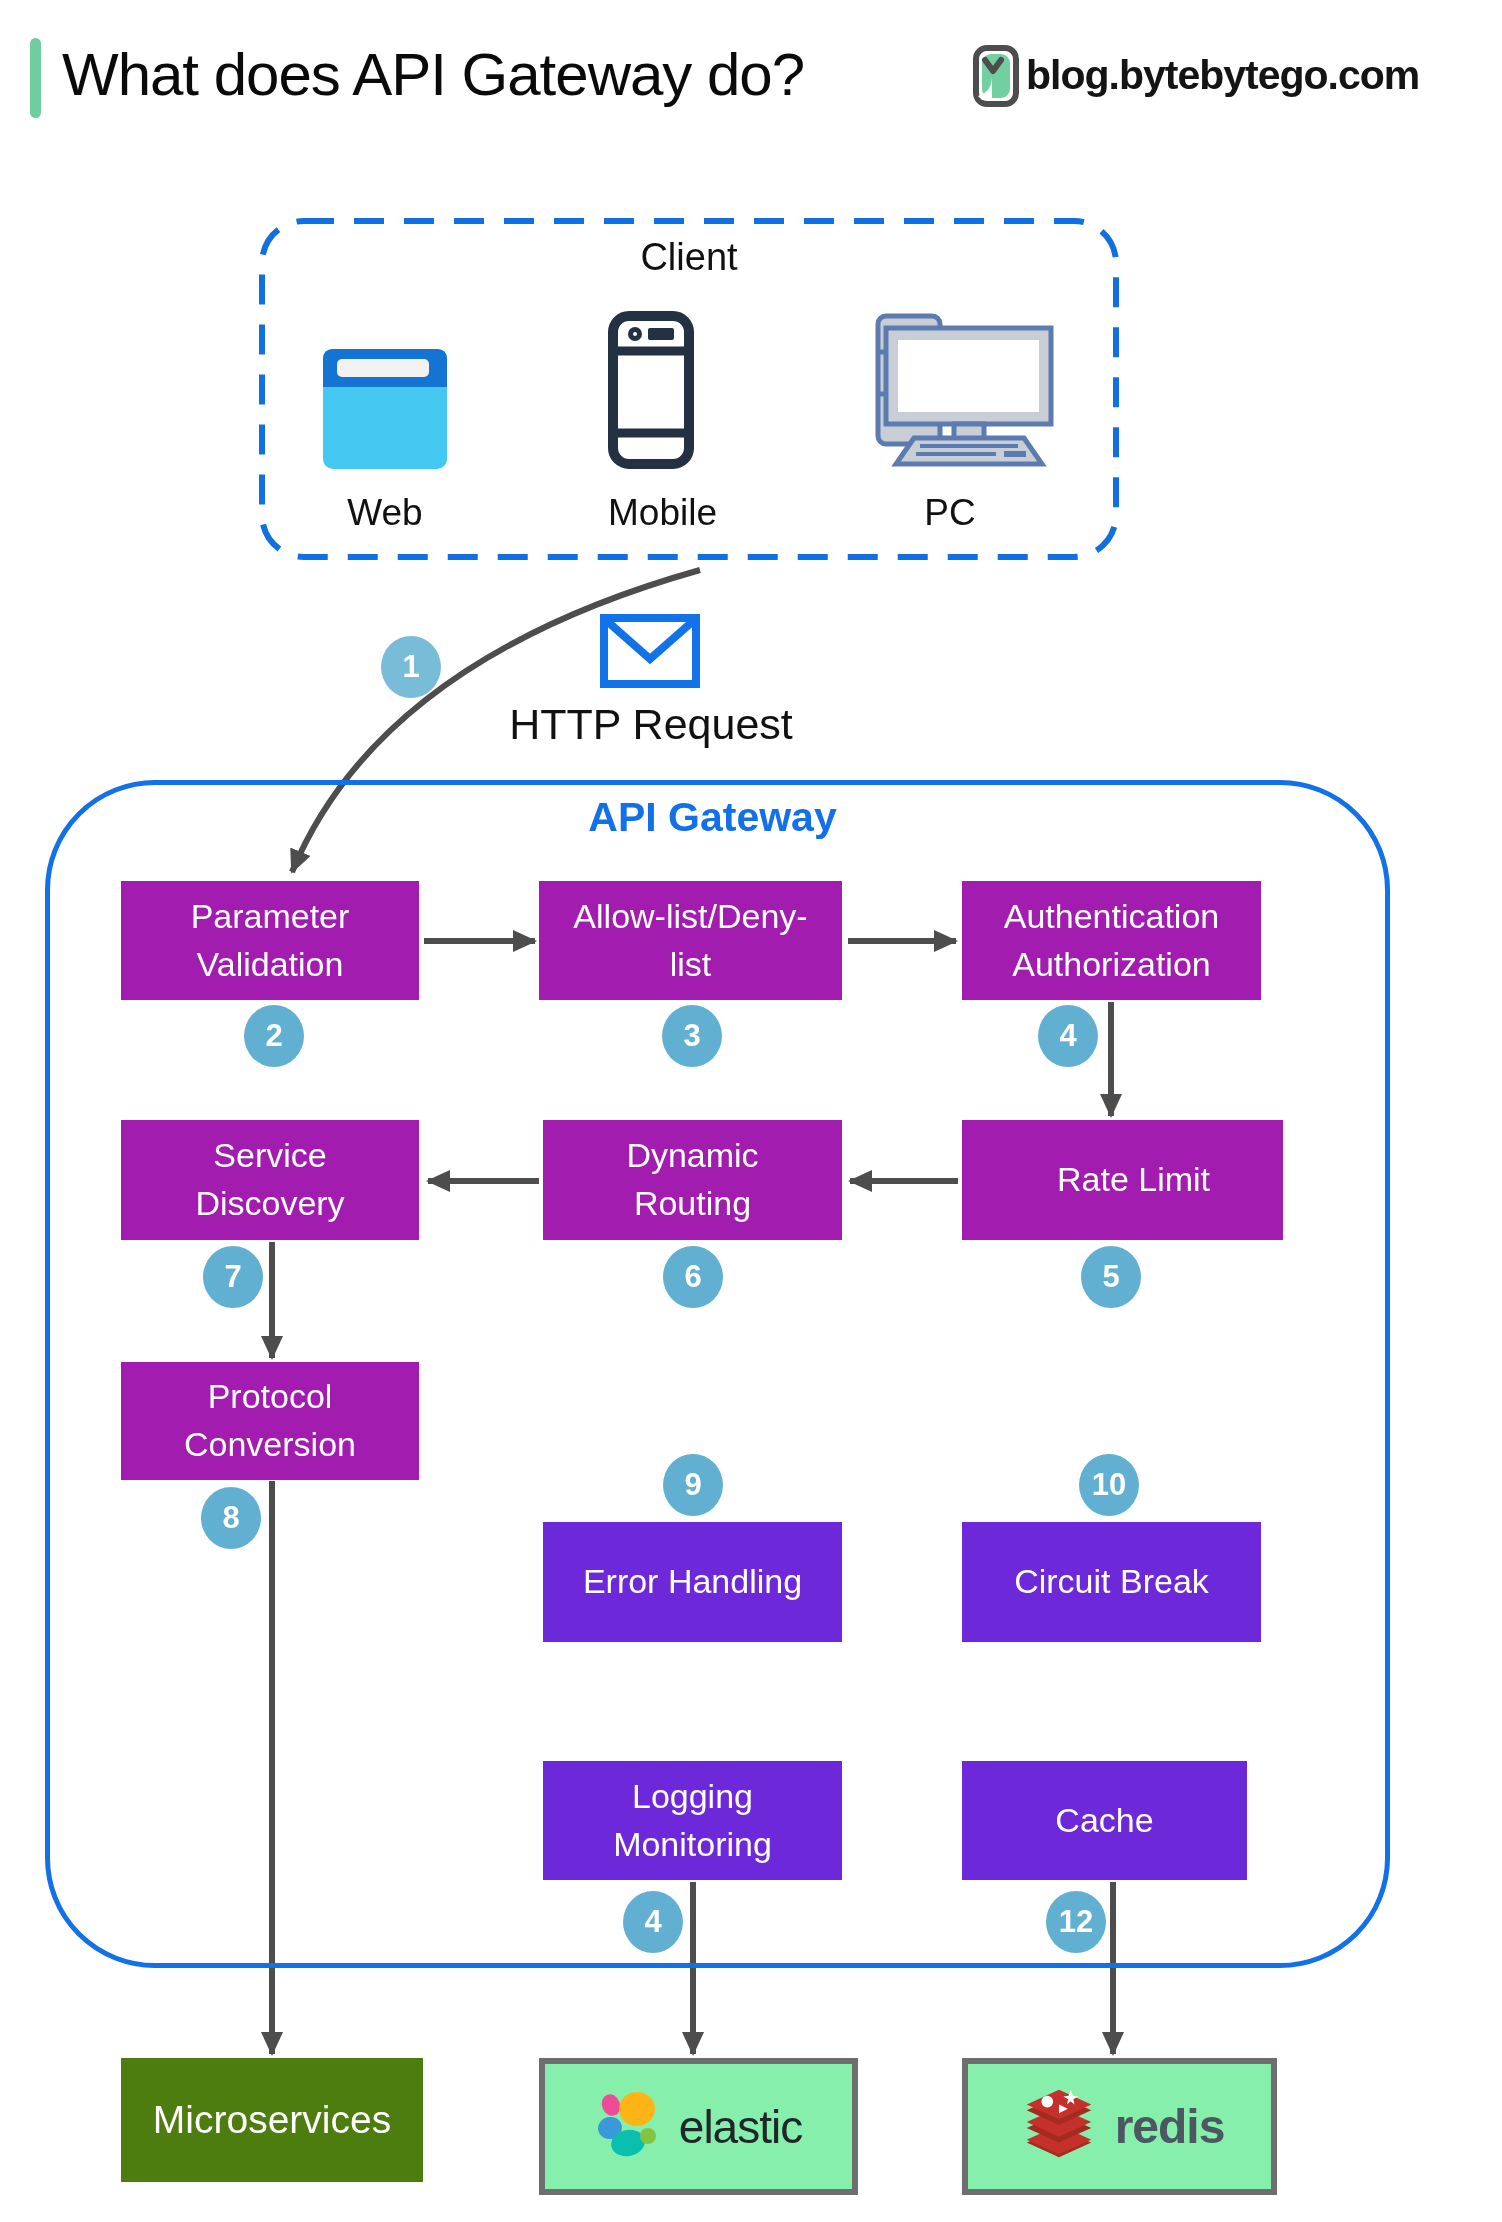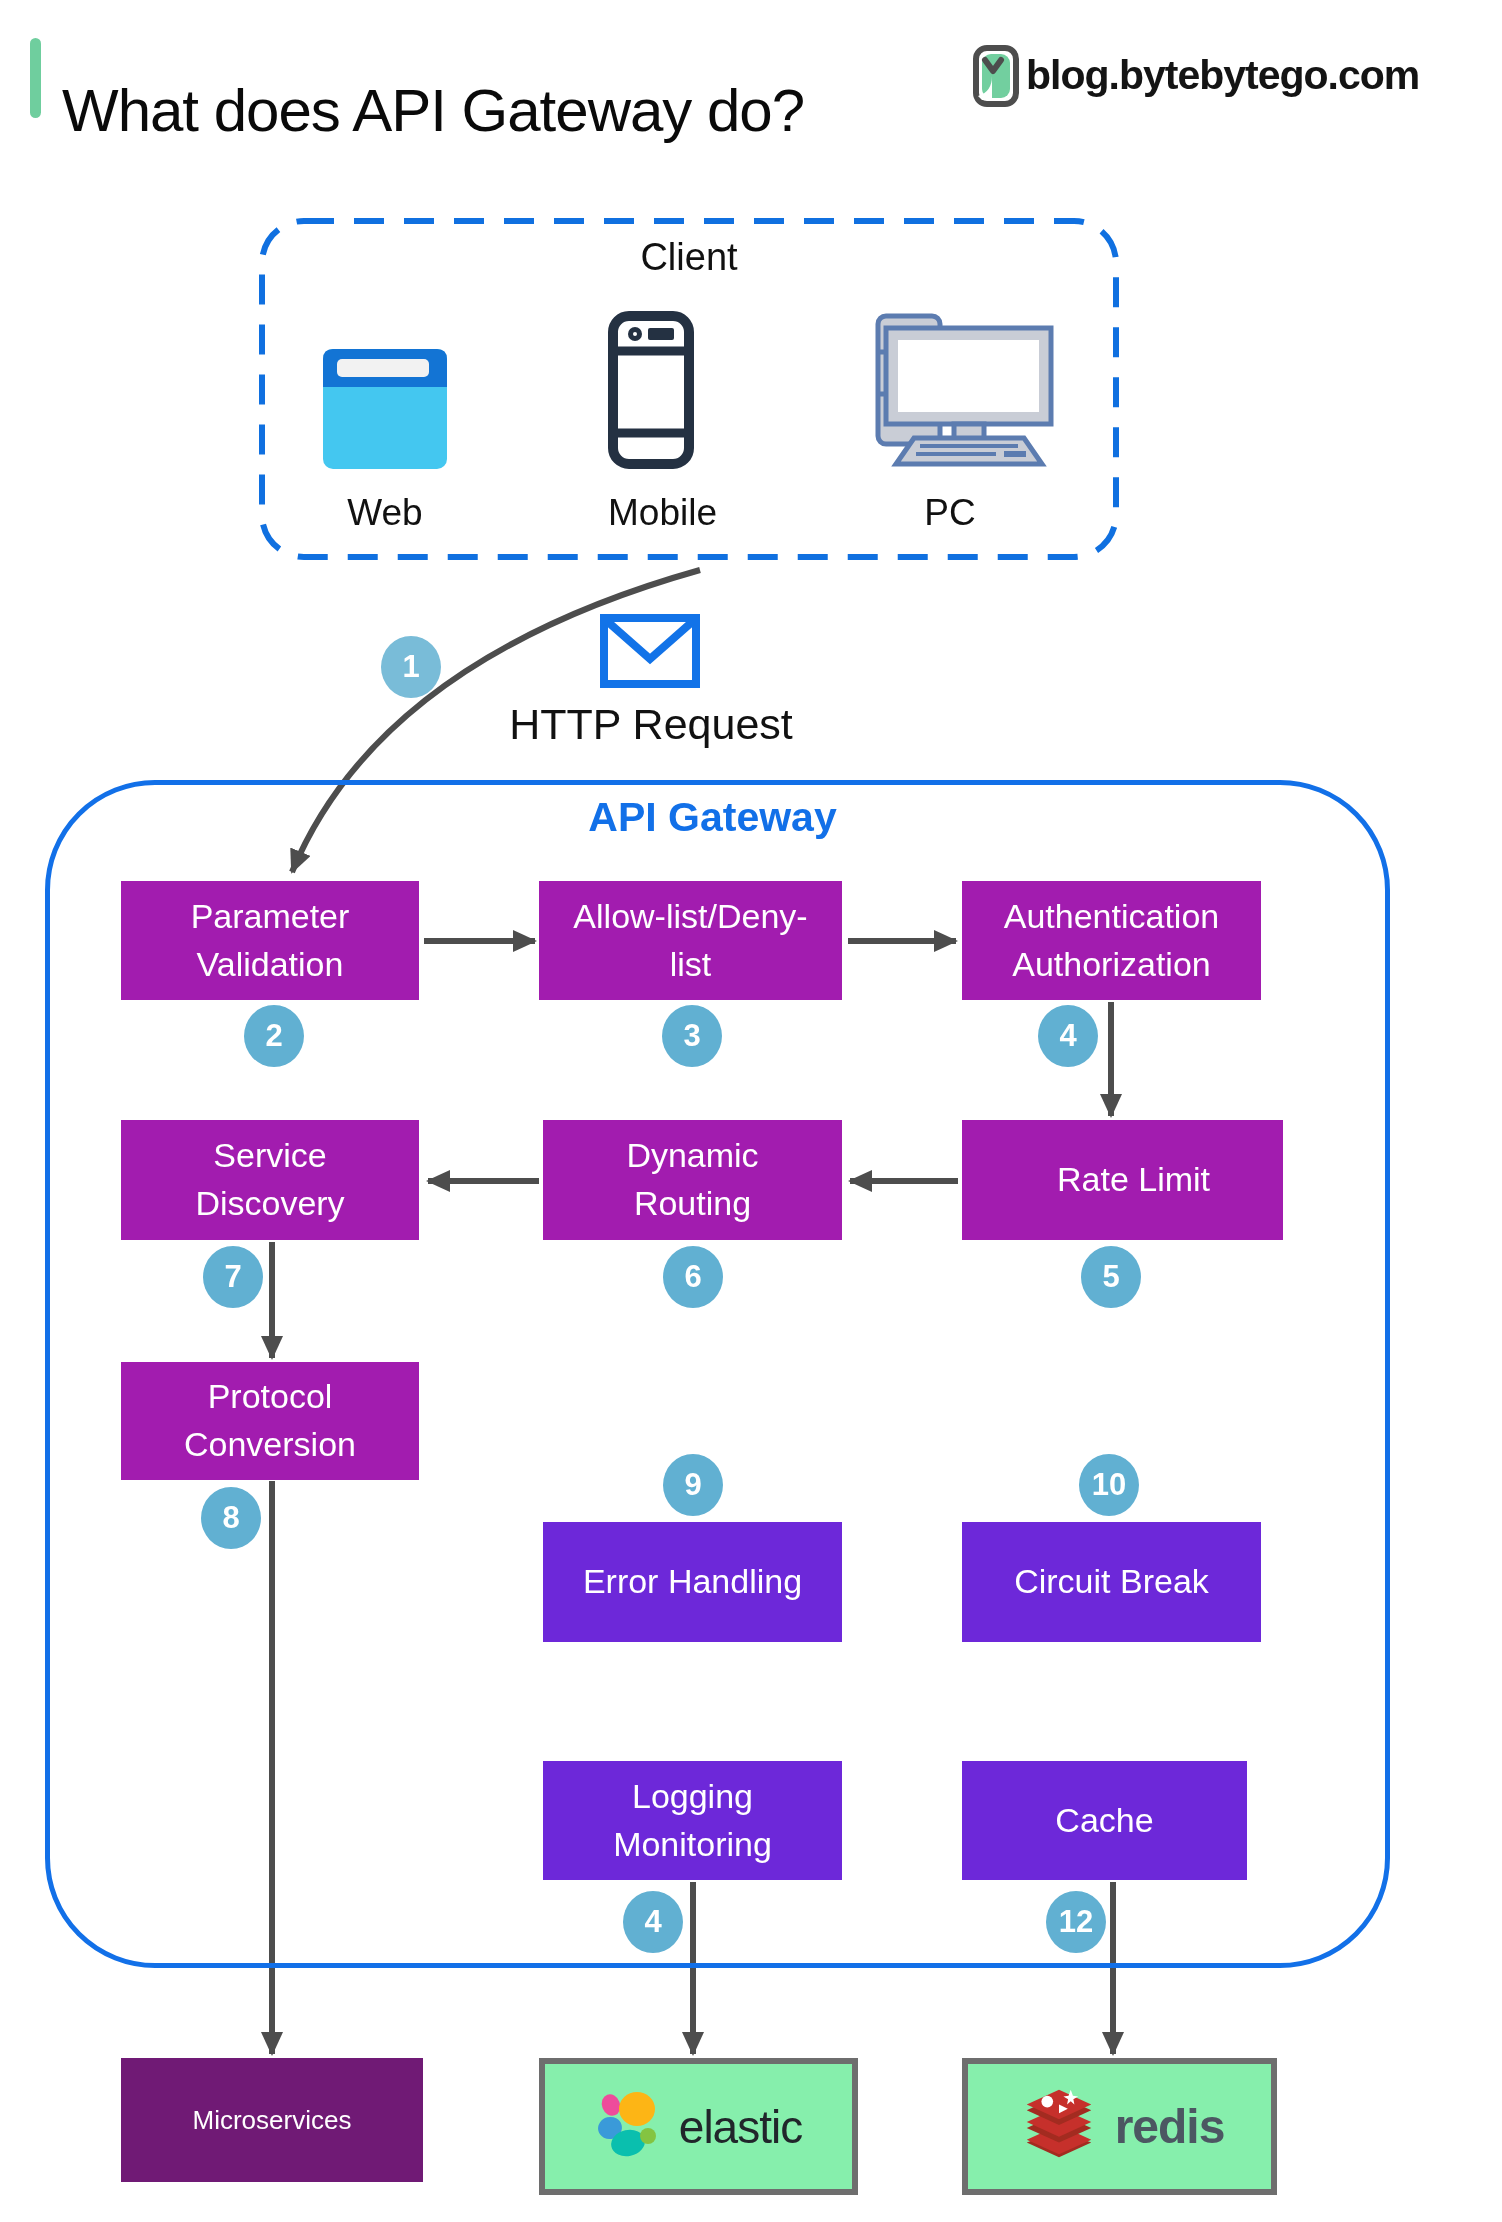--- a/index.html
+++ b/index.html
@@ -5,42 +5,42 @@
   html,body{margin:0;padding:0;background:#ffffff;}
   .canvas{
     position:relative;width:1502px;height:2222px;background:#ffffff;overflow:hidden;
     font-family:"Liberation Sans",sans-serif;
   }
   .abs{position:absolute;}
   svg.overlay{position:absolute;left:0;top:0;width:1502px;height:2222px;pointer-events:none;}
 
   
   .accent-bar{left:30px;top:38px;width:11px;height:80px;background:#6fce9e;border-radius:6px;}
-  .main-title{left:62px;top:40px;width:900px;font-size:60px;font-weight:500;color:#0a0a0a;letter-spacing:-1px;margin-top:36px;}
+  .main-title{left:62px;top:40px;width:900px;font-size:60px;font-weight:500;color:#0a0a0a;letter-spacing:-1px;}
   .site-text{left:1026px;top:52px;font-size:41px;font-weight:700;color:#141414;letter-spacing:-1px;}
 
   
   .client-label{left:262px;top:236px;width:854px;text-align:center;font-size:38px;color:#111;}
   .dev-label{position:absolute;text-align:center;font-size:37px;color:#111;}
 
   
   .http-label{left:470px;top:700px;width:362px;text-align:center;font-size:43px;color:#111;}
   .gw-box{left:45px;top:780px;width:1335px;height:1178px;border:5px solid #1270e8;border-radius:110px;}
   .gw-title{left:45px;top:794px;width:1335px;text-align:center;font-size:41px;font-weight:700;color:#1270e8;}
 
   .node{position:absolute;display:flex;align-items:center;justify-content:center;text-align:center;
         color:#ffffff;font-size:34px;line-height:1.4;white-space:pre-line;}
   .green{background:#a21caf;}
   .red{background:#6d28d9;}
 
   .badge{position:absolute;width:60px;height:62px;border-radius:50%;background:#61b0d2;color:#fff;
          display:flex;align-items:center;justify-content:center;font-size:31px;font-weight:700;}
 
-  .ms-box{left:121px;top:2058px;width:302px;height:124px;background:#701a75;color:#fff;
-          display:flex;align-items:center;justify-content:center;font-size:26px;}
+  .ms-box{left:121px;top:2058px;width:302px;height:124px;background:#4d7c0f;color:#fff;
+          display:flex;align-items:center;justify-content:center;font-size:39px;}
   .vendor-box{position:absolute;background:#86efac;border:6px solid #6e6e6e;
               display:flex;align-items:center;justify-content:center;gap:12px;}
   .elastic-text{font-size:46px;color:#21262b;letter-spacing:-1px;}
   .redis-text{font-size:48px;font-weight:600;color:#4c5762;letter-spacing:-1px;}
 </style>
 </head>
 <body>
 
 <div class="canvas">
 

